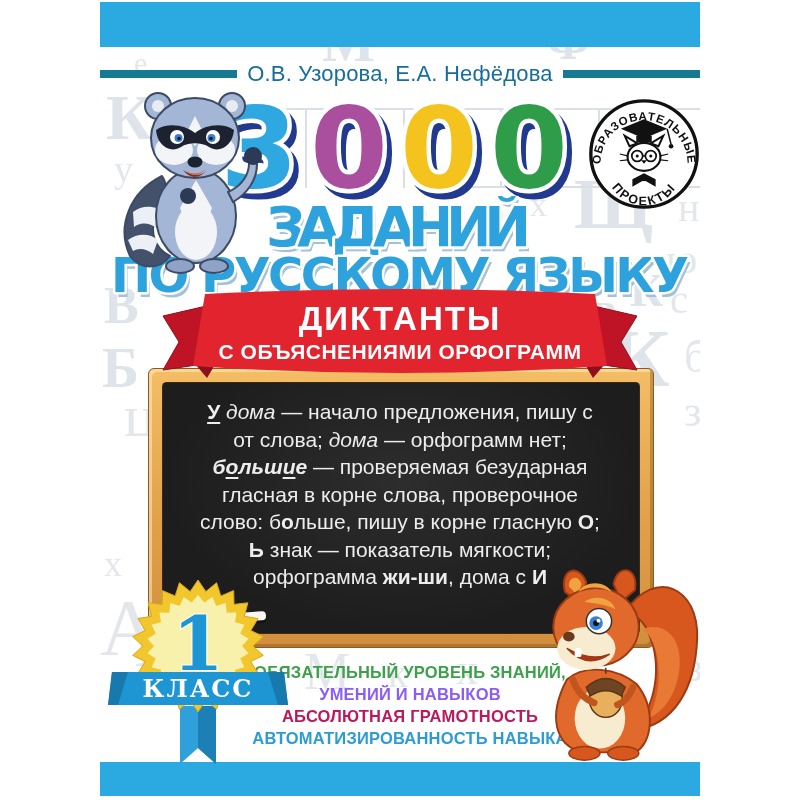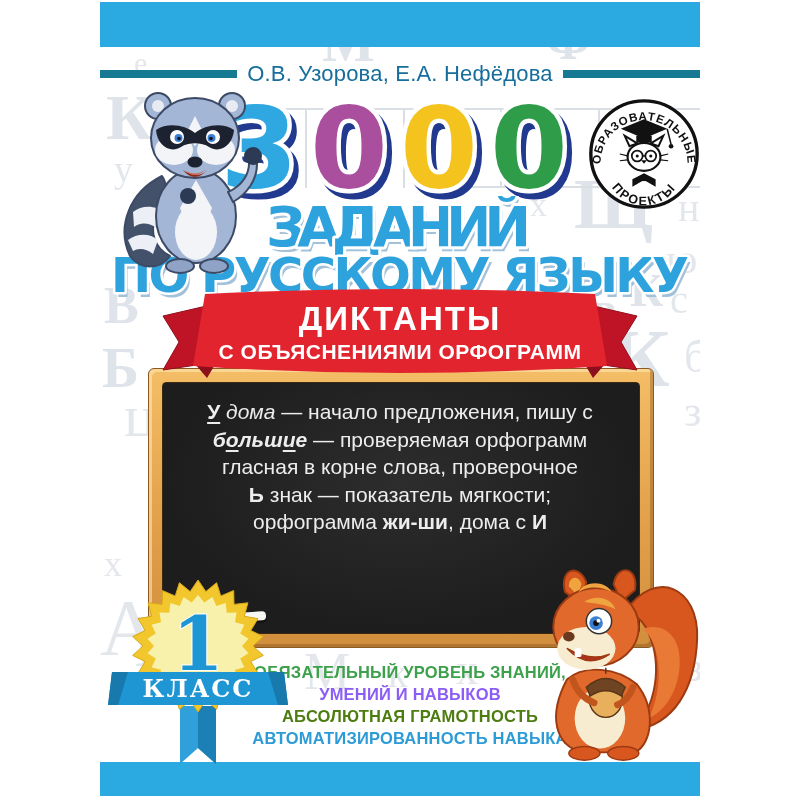--- a/index.html
+++ b/index.html
@@ -100,22 +100,24 @@
   <svg class="svgl" style="left:0;top:246px" width="600" height="60" viewBox="0 0 600 60">
     <text x="303" y="51" text-anchor="middle" font-family="DejaVu Sans,sans-serif" font-weight="bold" font-size="48" textLength="578" fill="#a3c2da">ПО РУССКОМУ ЯЗЫКУ</text>
     <text x="300" y="46" text-anchor="middle" font-family="DejaVu Sans,sans-serif" font-weight="bold" font-size="48" textLength="578" fill="#2EA2DC" stroke="#ffffff" stroke-width="5" paint-order="stroke" stroke-linejoin="round">ПО РУССКОМУ ЯЗЫКУ</text>
   </svg>
 
   <div class="board-frame">
     <div class="board-inner"></div>
   </div>
   <div class="board-text" style="top:398px">
       <div class="bline"><span class="cb cu">У</span><span> </span><span class="ci">дома</span><span> — начало предложения, пишу с</span></div>
-      <div class="bline"><span class="cb ci">б</span><span class="cb ci cu">о</span><span class="cb ci">льш</span><span class="cb ci cu">и</span><span class="cb ci">е</span><span> — проверяемая орфограмм</span></div>
+      <div class="bline"><span>от слова; </span><span class="ci">дома</span><span> — орфограмм нет;</span></div>
+      <div class="bline"><span class="cb ci">б</span><span class="cb ci cu">о</span><span class="cb ci">льш</span><span class="cb ci cu">и</span><span class="cb ci">е</span><span> — проверяемая безударная</span></div>
       <div class="bline"><span>гласная в корне слова, проверочное</span></div>
+      <div class="bline"><span>слово: б</span><span class="cb">о</span><span>льше, пишу в корне гласную </span><span class="cb">О</span><span>;</span></div>
       <div class="bline"><span class="cb">Ь</span><span> знак — показатель мягкости;</span></div>
       <div class="bline"><span>орфограмма </span><span class="cb">жи-ши</span><span>, дома с </span><span class="cb">И</span></div>
     </div>
   <div class="chalk"></div>
 
   <svg class="svgl" style="left:55px;top:286px;z-index:3" width="490" height="100" viewBox="0 0 490 100">
     <path d="M 60,18 L 8,30 L 24,56 L 8,84 L 62,76 Z" fill="#BF1425" stroke="#8e0f1c" stroke-width="1"></path>
     <path d="M 430,18 L 482,30 L 466,56 L 482,84 L 428,76 Z" fill="#BF1425" stroke="#8e0f1c" stroke-width="1"></path>
     <path d="M 40,78 L 64,72 L 52,92 Z" fill="#8E0F1C"></path>
     <path d="M 450,78 L 426,72 L 438,92 Z" fill="#8E0F1C"></path>
@@ -234,17 +236,17 @@
     <text x="90" y="92" text-anchor="middle" font-family="DejaVu Serif,serif" font-weight="bold" font-size="74" fill="#1F96D4" stroke="#ffffff" stroke-width="2" paint-order="stroke">1</text>
     <polygon points="4,94 176,94 180,127 0,127" fill="#1F96D4"></polygon>
     <polygon points="4,94 20,94 10,127 0,127" fill="#1779AC"></polygon>
     <polygon points="160,94 176,94 180,127 170,127" fill="#1779AC"></polygon>
     <text x="90" y="119" text-anchor="middle" font-family="DejaVu Serif,serif" font-weight="bold" font-size="24" letter-spacing="2" fill="#ffffff">КЛАСС</text>
   </svg>
 
   <div class="slogans">
     <div class="slogan" style="color: rgb(61, 161, 75);">ОБЯЗАТЕЛЬНЫЙ УРОВЕНЬ ЗНАНИЙ,</div>
     <div class="slogan" style="color: #8b5cf6;">УМЕНИЙ И НАВЫКОВ</div>
-    <div class="slogan" style="color: #4d7c0f;">АБСОЛЮТНАЯ ГРАМОТНОСТЬ</div>
+    <div class="slogan" style="color: #be185d;">АБСОЛЮТНАЯ ГРАМОТНОСТЬ</div>
     <div class="slogan" style="color: rgb(45, 155, 214);">АВТОМАТИЗИРОВАННОСТЬ НАВЫКА</div>
   </div>
 
 </div>
 
 </body></html>

